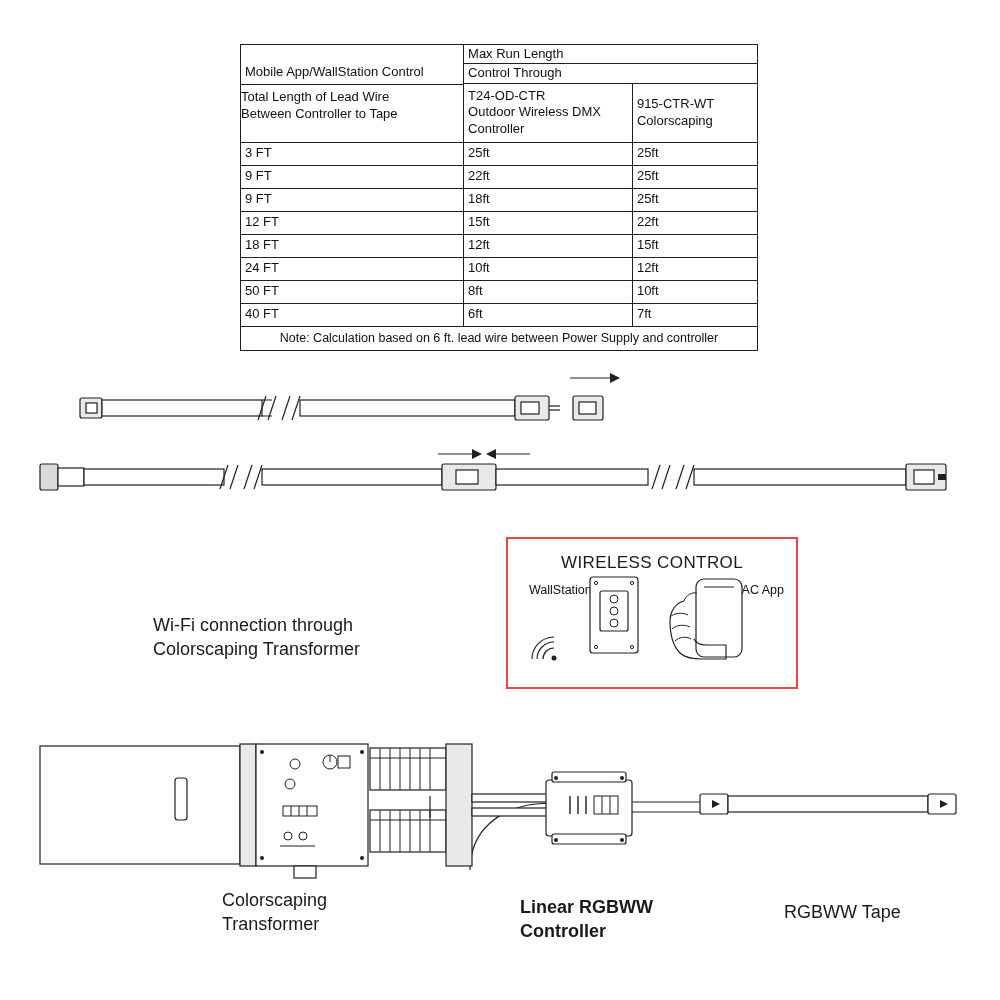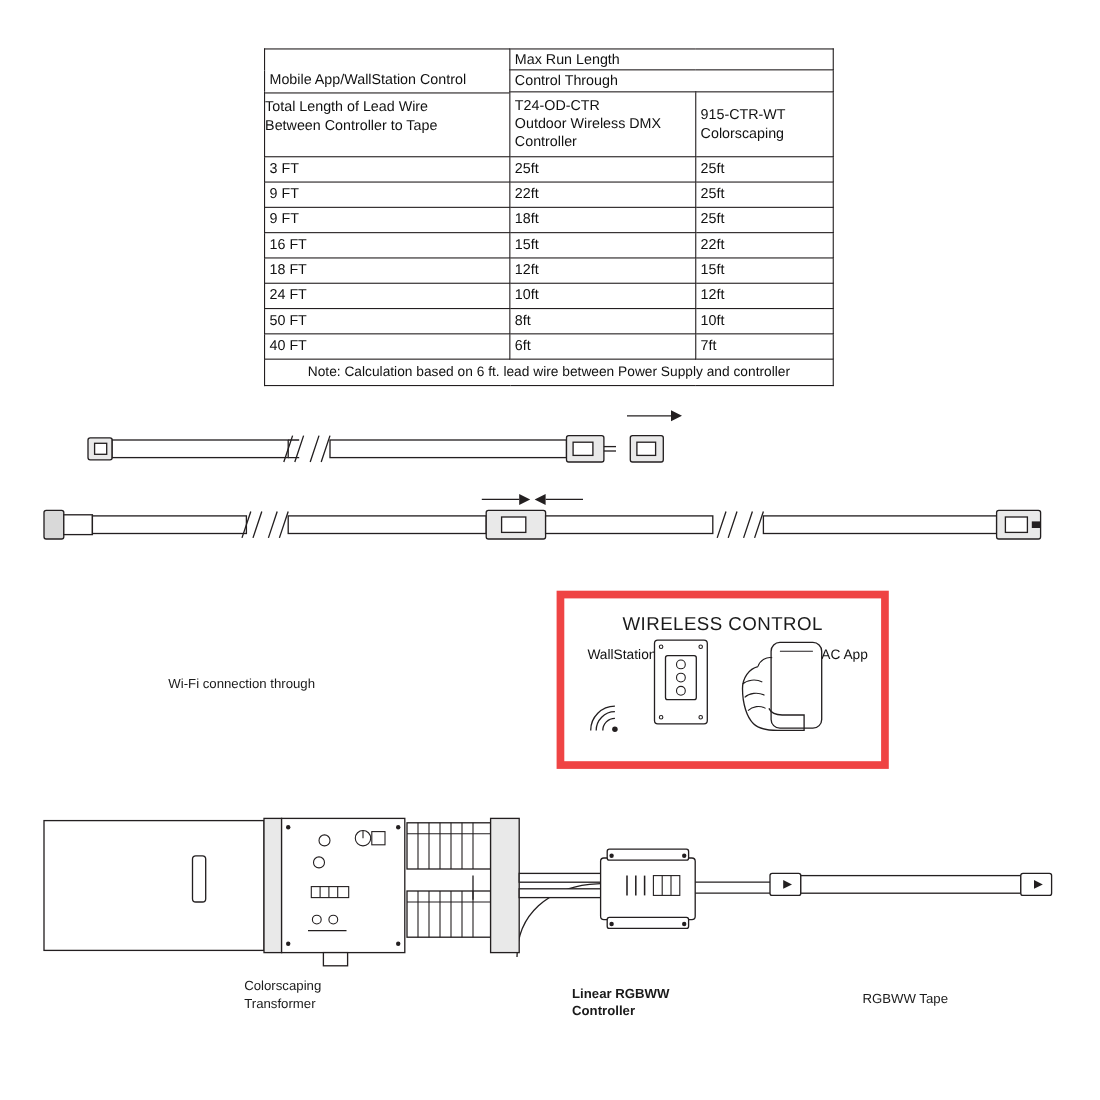--- a/index.html
+++ b/index.html
@@ -31,28 +31,28 @@
   .spec-table .hdr-right{width:120px;margin-left:25px;}
   .spec-table .tall{height:56px;}
   .spec-table .note{
     text-align:center;
     font-size:12.5px;
     padding:4px 6px;
   }
   .spec-table .datarow td{height:20px;}
 
   
-  .label{position:absolute;font-size:12px;color:#1a1a1a;line-height:1.35;}
+  .label{position:absolute;font-size:18px;color:#1a1a1a;line-height:1.35;}
 
   
   .wireless-box{
     position:absolute;
     left:506px; top:537px;
     width:288px; height:148px;
-    border:7px solid #ef4444;
+    border:2px solid #ef4444;
     background:#fff;
   }
   .wireless-title{
     position:absolute;left:0;top:14px;width:100%;
     text-align:center;font-size:17px;letter-spacing:.4px;color:#1a1a1a;
   }
   .wallstation-label{position:absolute;left:21px;top:44px;font-size:12.5px;}
   .mywac-label{position:absolute;right:12px;top:44px;font-size:12.5px;}
 
   svg{display:block;}
@@ -93,21 +93,21 @@
       <td>9 FT</td>
       <td>22ft</td>
       <td>25ft</td>
     </tr>
     <tr class="datarow">
       <td>9 FT</td>
       <td>18ft</td>
       <td>25ft</td>
     </tr>
     <tr class="datarow">
-      <td>16 FT</td>
+      <td>12 FT</td>
       <td>15ft</td>
       <td>22ft</td>
     </tr>
     <tr class="datarow">
       <td>18 FT</td>
       <td>12ft</td>
       <td>15ft</td>
     </tr>
     <tr class="datarow">
       <td>24 FT</td>
@@ -225,20 +225,21 @@
       <path class="ln-thin" d="M162,78 c4,-4 12,-5 18,-2"></path>
       <path class="ln-thin" d="M164,90 c4,-4 12,-5 18,-2"></path>
       <path class="ln-thin" d="M167,102 c4,-4 11,-5 16,-2"></path>
       <path class="ln-thin" d="M176,62 c2,-6 8,-9 13,-8"></path>
     </g>
   </svg>
 </div>
 
 <div class="label" style="left:153px;top:613px;">
   <div>Wi-Fi connection through</div>
+  <div>Colorscaping Transformer</div>
 </div>
 
 <svg width="1000" height="200" style="position:absolute;left:0;top:700px;">
 
   <path class="ln" d="M470,170 c0,-40 30,-62 66,-66 l30,-2"></path>
 
   <g>
     <rect class="fillwhite" x="40" y="46" width="200" height="118"></rect>
     <rect class="fillwhite" x="175" y="78" width="12" height="42" rx="3"></rect>
     <rect class="fillgray" x="240" y="44" width="16" height="122"></rect>

